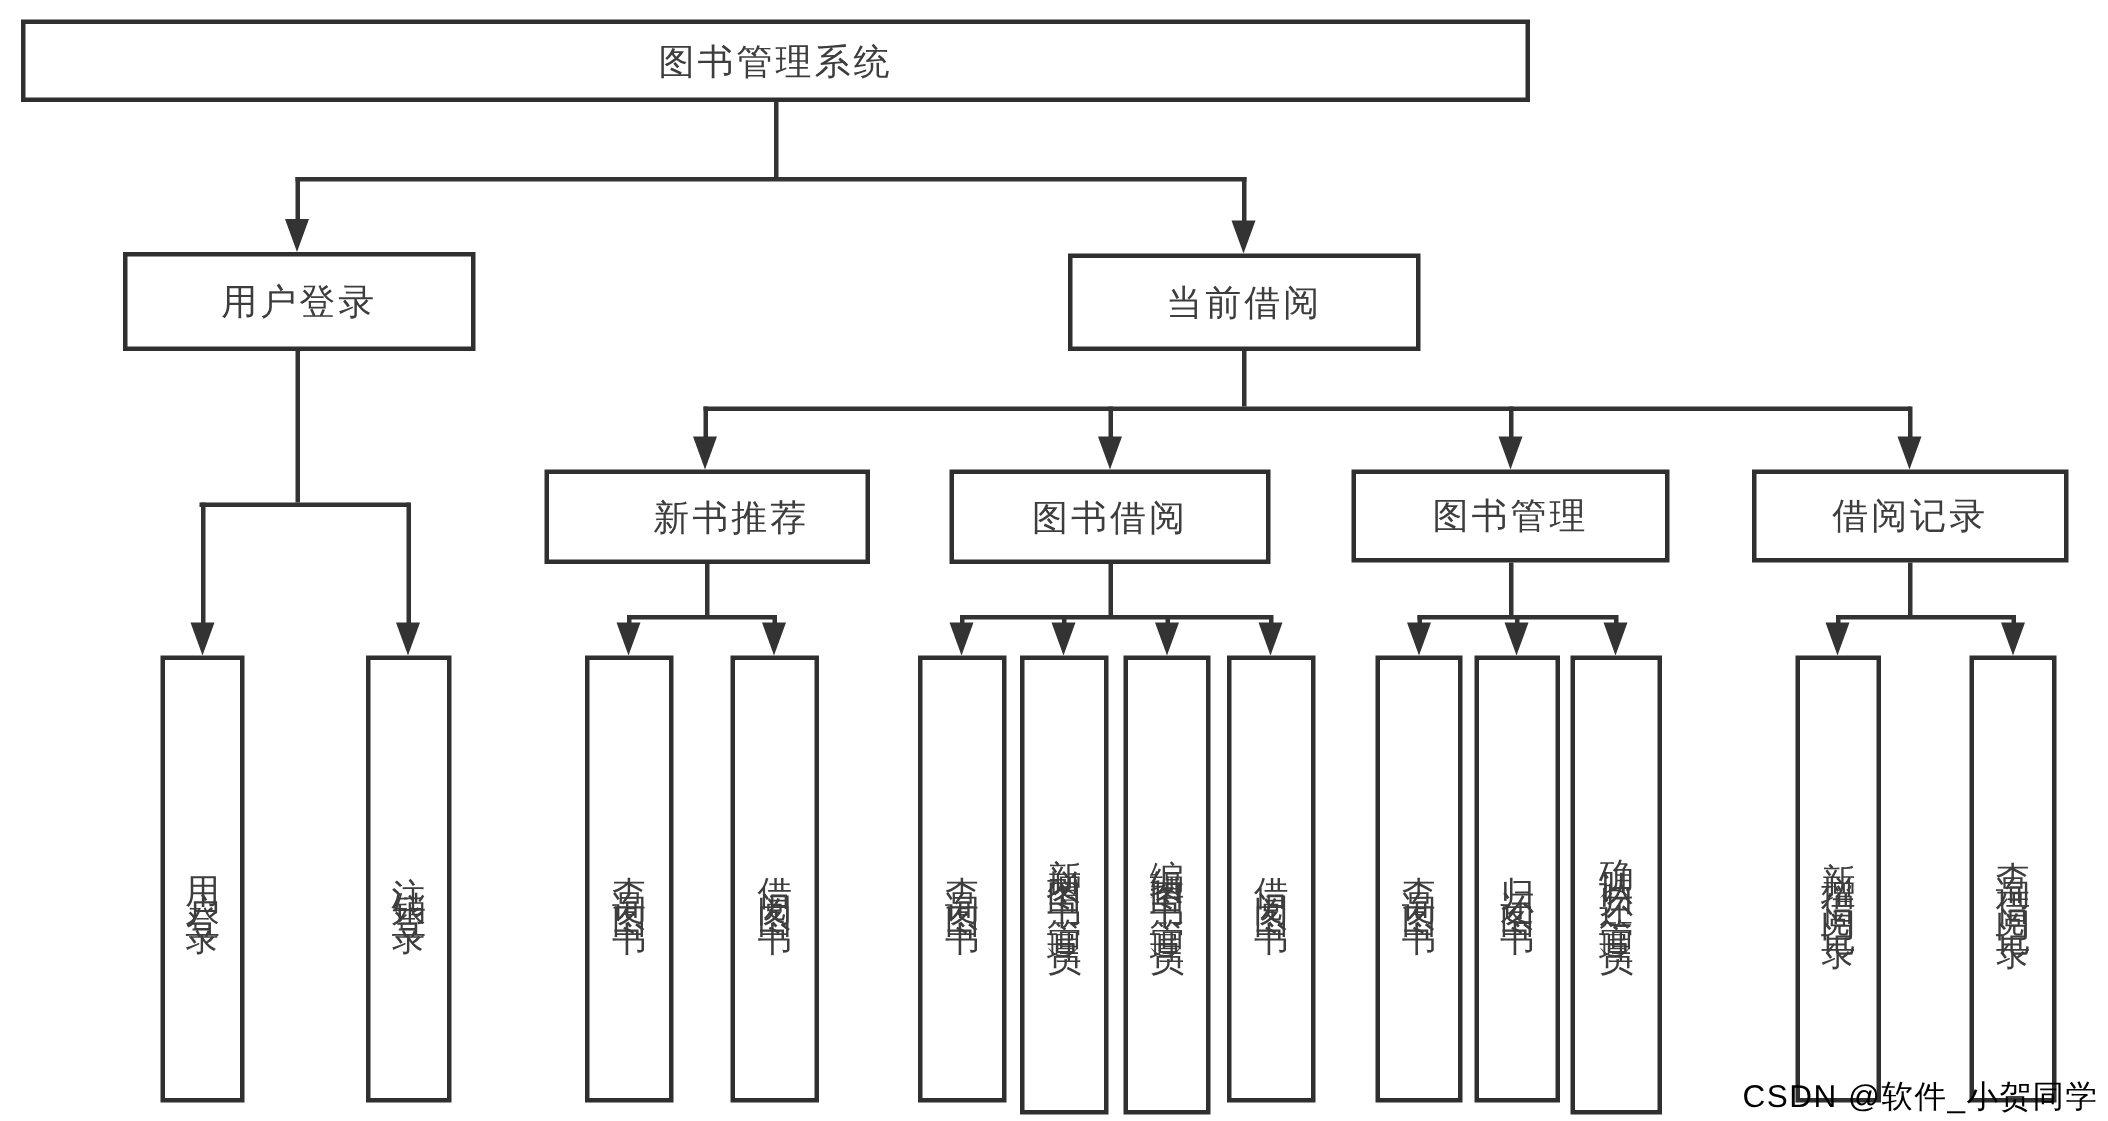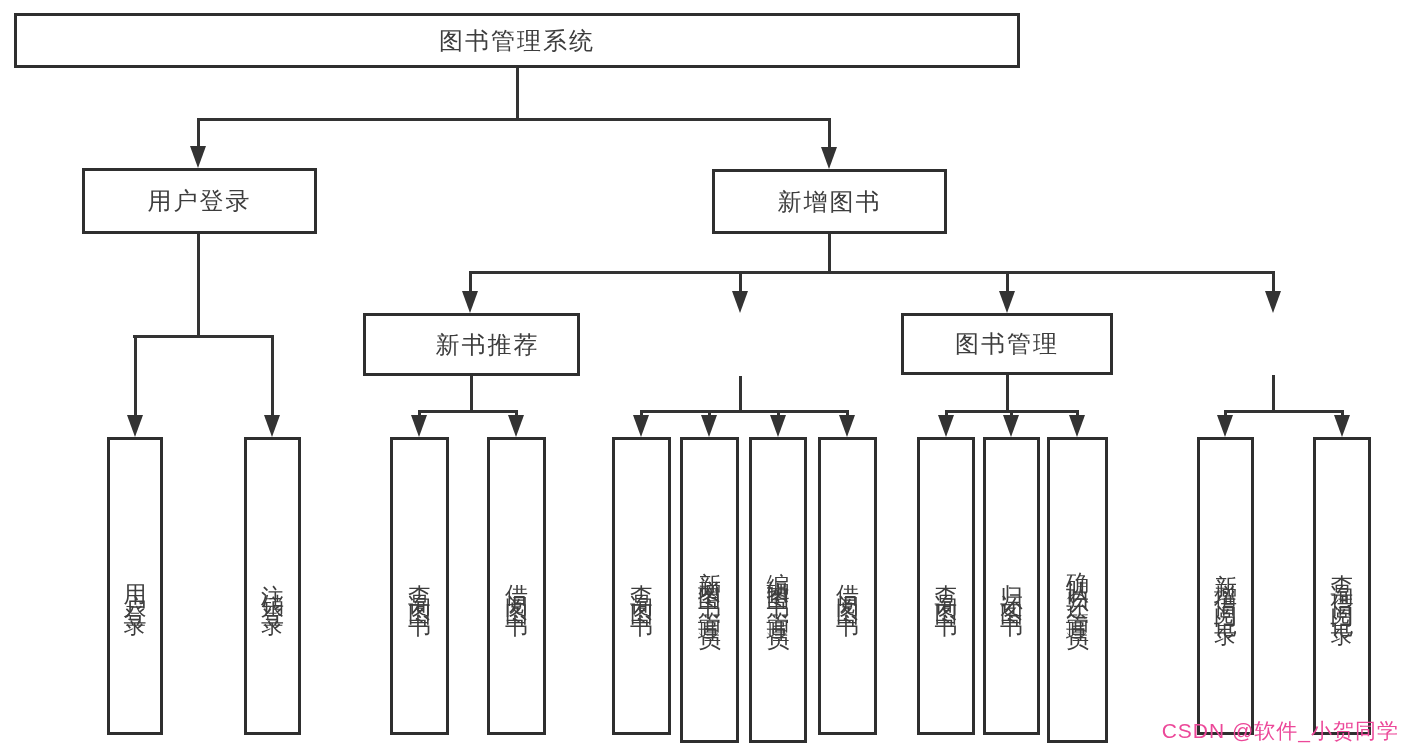--- a/index.html
+++ b/index.html
@@ -34,46 +34,52 @@
   .arrowhead{
     position:absolute;width:0;height:0;
     border-left:8px solid transparent;
     border-right:8px solid transparent;
     border-top:22px solid #333333;
   }
   .watermark{
     position:absolute;
     right:6px;bottom:2px;
     font-size:21px;
-    color:#ec4899;
+    color:#000000;
     letter-spacing:1px;
     white-space:nowrap;
   }
 </style>
 </head>
 <body>
 
 <div id="canvas">
 
   <div class="node hnode" style="left:14px;top:13px;width:1006px;height:55px;">
     <span>图书管理系统</span>
   </div>
 
   <div class="node hnode" style="left:82px;top:168px;width:235px;height:66px;">
     <span>用户登录</span>
   </div>
   <div class="node hnode" style="left:712px;top:169px;width:235px;height:65px;">
-    <span>新增图书</span>
+    <span>当前借阅</span>
   </div>
 
   <div class="node hnode" style="left:363px;top:313px;width:217px;height:63px;padding-left:32px;">
     <span>新书推荐</span>
   </div>
+  <div class="node hnode" style="left:633px;top:313px;width:214px;height:63px;">
+    <span>图书借阅</span>
+  </div>
   <div class="node hnode" style="left:901px;top:313px;width:212px;height:62px;">
     <span>图书管理</span>
+  </div>
+  <div class="node hnode" style="left:1168px;top:313px;width:211px;height:62px;">
+    <span>借阅记录</span>
   </div>
 
   <div class="node leaf" style="left:107px;top:437px;width:56px;height:298px;">
     <span class="vtext">用户登录</span>
   </div>
   <div class="node leaf" style="left:244px;top:437px;width:57px;height:298px;">
     <span class="vtext">注销登录</span>
   </div>
 
   <div class="node leaf" style="left:390px;top:437px;width:59px;height:298px;">

